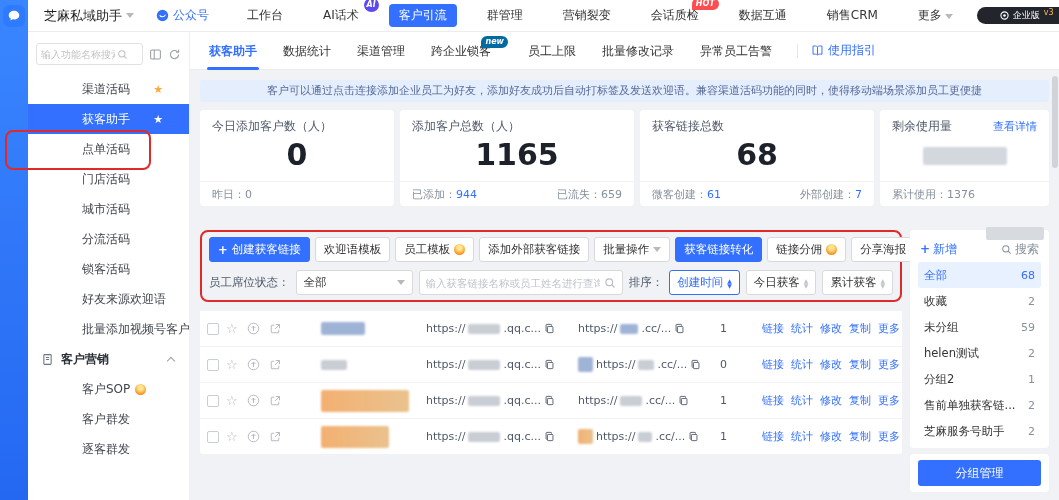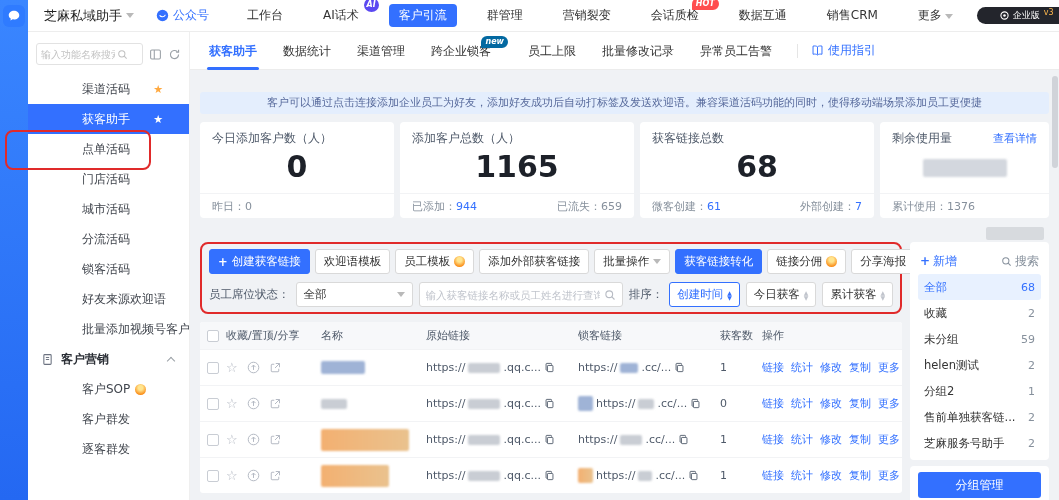--- a/index.html
+++ b/index.html
@@ -44,21 +44,21 @@
 .side-sec{position:relative;display:flex;align-items:center;gap:7px;height:30px;padding-left:13px;color:#2b2f36;font-weight:bold}
 .side-sec .sec-icon{color:#6b7280;display:flex}
 .chev-up{position:absolute;right:15px;top:14px;width:6px;height:6px;border-left:1.5px solid #9aa0a6;border-top:1.5px solid #9aa0a6;transform:rotate(45deg)}
 .side-item{position:relative;display:flex;align-items:center;height:30px;padding-left:54px;padding-right:26px;color:#40454d;cursor:pointer;white-space:nowrap}
 .side-item .star{margin-left:auto;font-size:11px;line-height:1}
 .star-orange{color:#ffa940}
 .side-item.active{background:#3370ff;color:#fff}
 .side-item.active .star{color:#fff}
 
 .main{position:absolute;left:190px;top:70px;width:869px;height:430px;padding:0 10px;overflow:hidden}
-.banner{margin-top:22px;height:22px;line-height:22px;background:#e4eefd;border-radius:3px;color:#56699b;font-size:11px;text-align:center;overflow:hidden;white-space:nowrap}
+.banner{margin-top:10px;height:22px;line-height:22px;background:#e4eefd;border-radius:3px;color:#56699b;font-size:11px;text-align:center;overflow:hidden;white-space:nowrap}
 .cards{display:flex;gap:6px;margin-top:8px;height:96px}
 .card{position:relative;background:#fff;border-radius:4px;padding:8px 12px 0}
 .card1{width:194px}.card2{width:234px}.card3{width:234px}.card4{flex:1}
 .card-title{font-size:12px;color:#4e5969;white-space:nowrap}
 .card-num{text-align:center;font-size:30px;font-weight:bold;color:#1d2129;line-height:36px;margin-top:2px}
 .card-foot{position:absolute;left:0;right:0;bottom:0;height:25px;border-top:1px solid #f2f3f5;display:flex;align-items:center;justify-content:space-between;padding:0 12px;font-size:11px;color:#86909c;white-space:nowrap}
 .blue{color:#3370ff}
 .card4-head{display:flex;justify-content:space-between;align-items:center}
 .link11{font-size:11px;cursor:pointer}
 .card4-blur{width:84px;height:18px;background:#d3d7de;border-radius:2px;margin:12px auto 0;filter:blur(1px)}
@@ -358,31 +358,20 @@
               <span>累计获客</span>
               <span class="sort-arrows">
                 <span>▲</span>
                 <span>▼</span>
               </span>
             </span>
         </div>
       </div>
 
       <div class="table">
-        <div class="t-head">
-          <span class="c-check">
-              <span class="chk"></span>
-            </span>
-          <span class="c-fav" style="color:#4e5969">收藏/置顶/分享</span>
-          <span class="c-name">名称</span>
-          <span class="c-origin">原始链接</span>
-          <span class="c-lock">锁客链接</span>
-          <span class="c-count">获客数</span>
-          <span class="c-ops">操作</span>
-        </div>
 
         <div class="t-row">
           <span class="c-check">
               <span class="chk"></span>
             </span>
           <span class="c-fav">
               <span class="t-star">☆</span>
               <span class="t-icon">
                 <svg viewBox="0 0 16 16" width="13" height="13">
                   <circle cx="8" cy="8" r="6.5" fill="none" stroke="currentColor" stroke-width="1.2"></circle>

